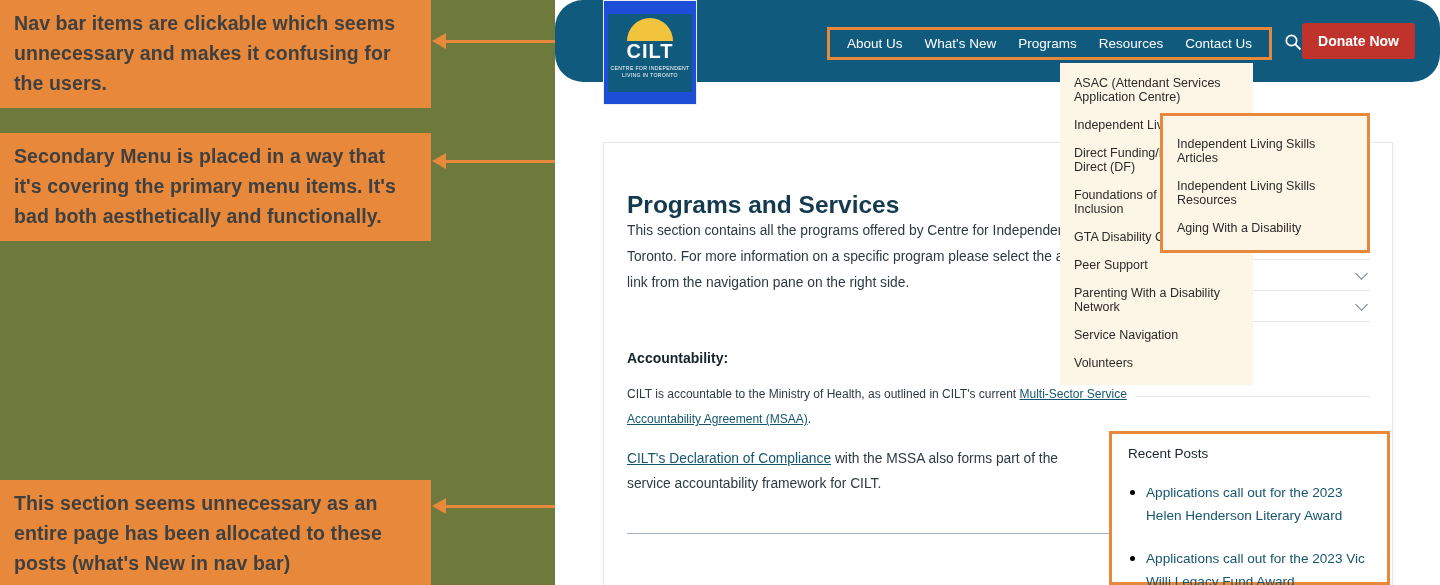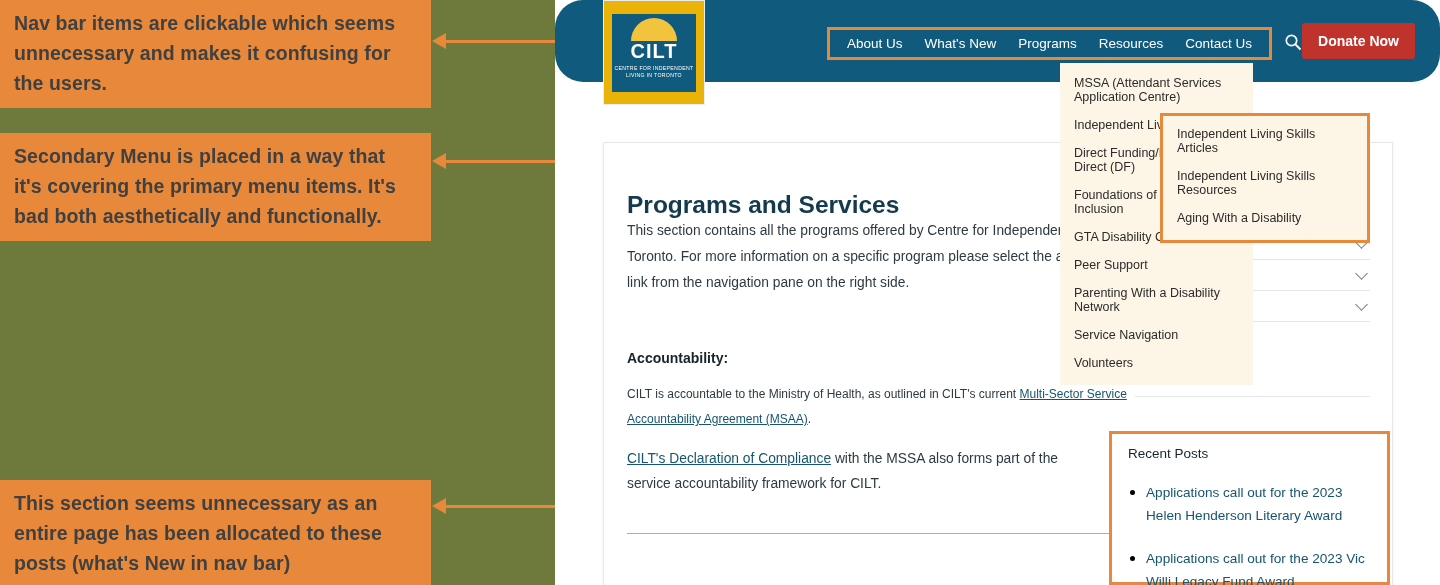--- a/index.html
+++ b/index.html
@@ -68,22 +68,22 @@
   #site-header {
     position: absolute;
     left: 0; top: 0;
     width: 885px; height: 82px;
     background: #0f5a7d;
     border-radius: 28px;
   }
   #logo-block {
     position: absolute;
     left: 48px; top: 0;
-    width: 102px; height: 105px;
-    background: #eab308;
+    width: 94px; height: 105px;
+    background: #1d4ed8;
     display: flex;
     align-items: center;
     justify-content: center;
     border: 1px solid #e9eef1;
   }
   #logo-inner {
     width: 84px; height: 78px;
     background: #0f5a7d;
     position: relative;
     display: flex;
@@ -171,21 +171,21 @@
     cursor: pointer;
   }
 
   
   #programs-submenu {
     position: absolute;
     left: 605px; top: 113px;
     width: 210px;
     background: #fdf6e7;
     border: 3px solid #e8883a;
-    padding: 4px 0 8px 0;
+    padding: 14px 0 8px 0;
     z-index: 30;
   }
   .sub-item {
     font-size: 12.5px;
     color: #2b2b2b;
     padding: 7px 14px;
     line-height: 14px;
     cursor: pointer;
   }
 
@@ -393,21 +393,21 @@
 
   <div id="recent-posts">
     <div id="recent-posts-title">Recent Posts</div>
     <ul>
       <li><a>Applications call out for the 2023 Helen Henderson Literary Award</a></li>
       <li><a>Applications call out for the 2023 Vic Willi Legacy Fund Award</a></li>
     </ul>
   </div>
 
   <div id="programs-dropdown">
-    <div class="dd-item">MSSA (Attendant Services Application Centre)</div>
+    <div class="dd-item">ASAC (Attendant Services Application Centre)</div>
     <div class="dd-item">Independent Living Training</div>
     <div class="dd-item">Direct Funding/Financement Direct (DF)</div>
     <div class="dd-item">Foundations of Disability Inclusion</div>
     <div class="dd-item">GTA Disability Coalition</div>
     <div class="dd-item">Peer Support</div>
     <div class="dd-item">Parenting With a Disability Network</div>
     <div class="dd-item">Service Navigation</div>
     <div class="dd-item">Volunteers</div>
   </div>
 

